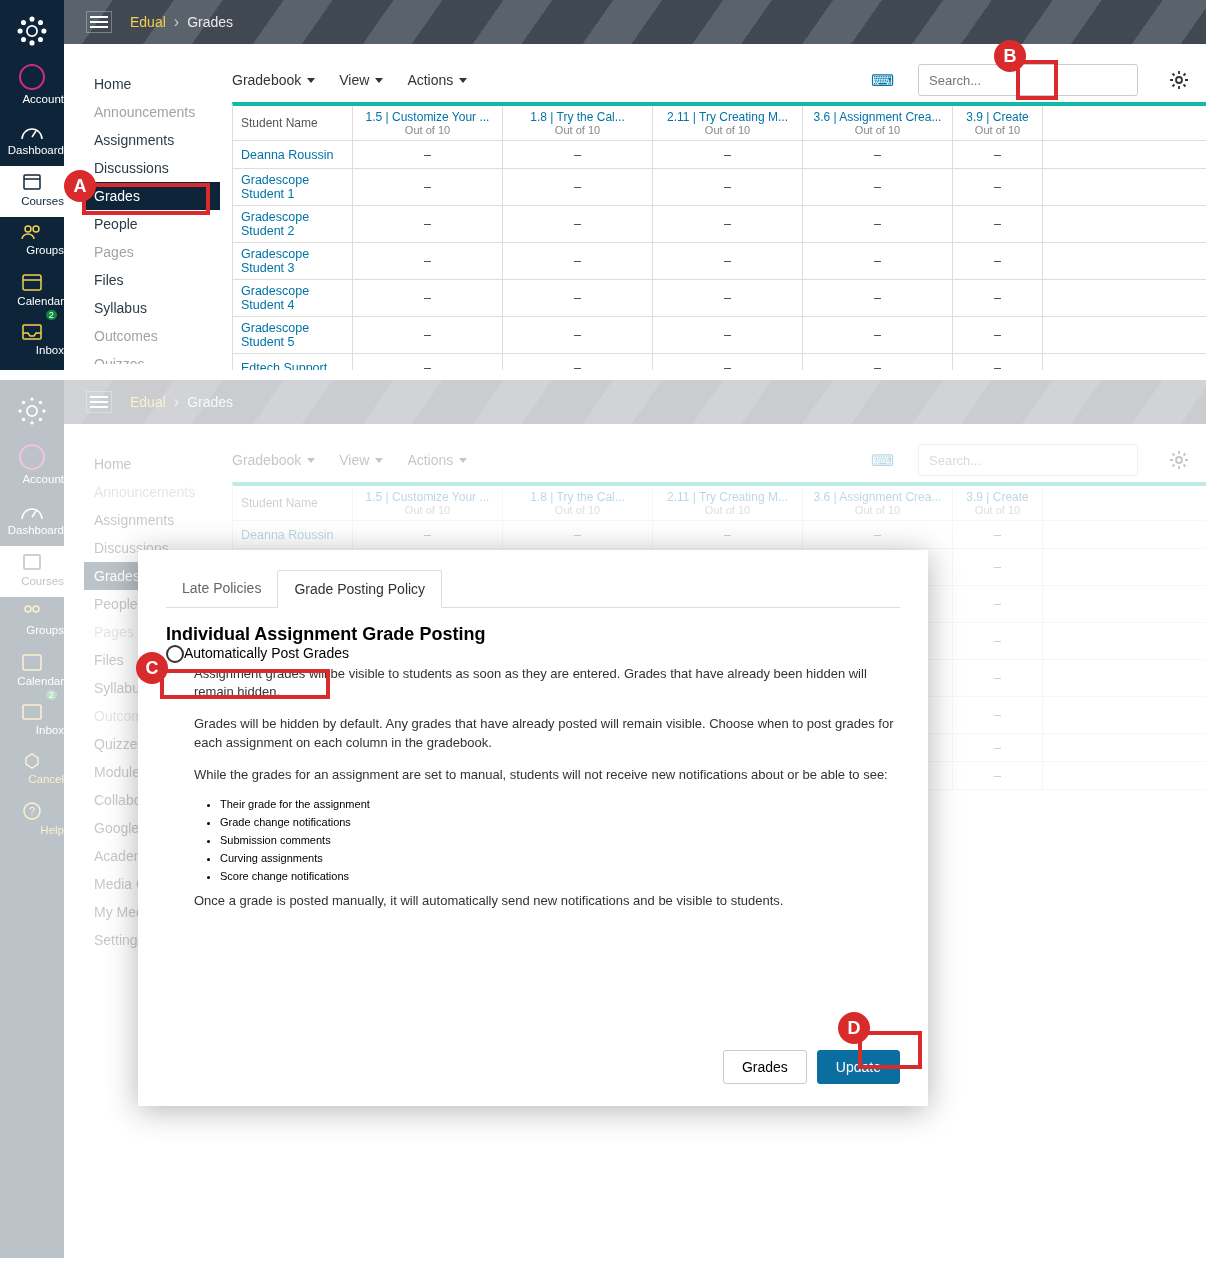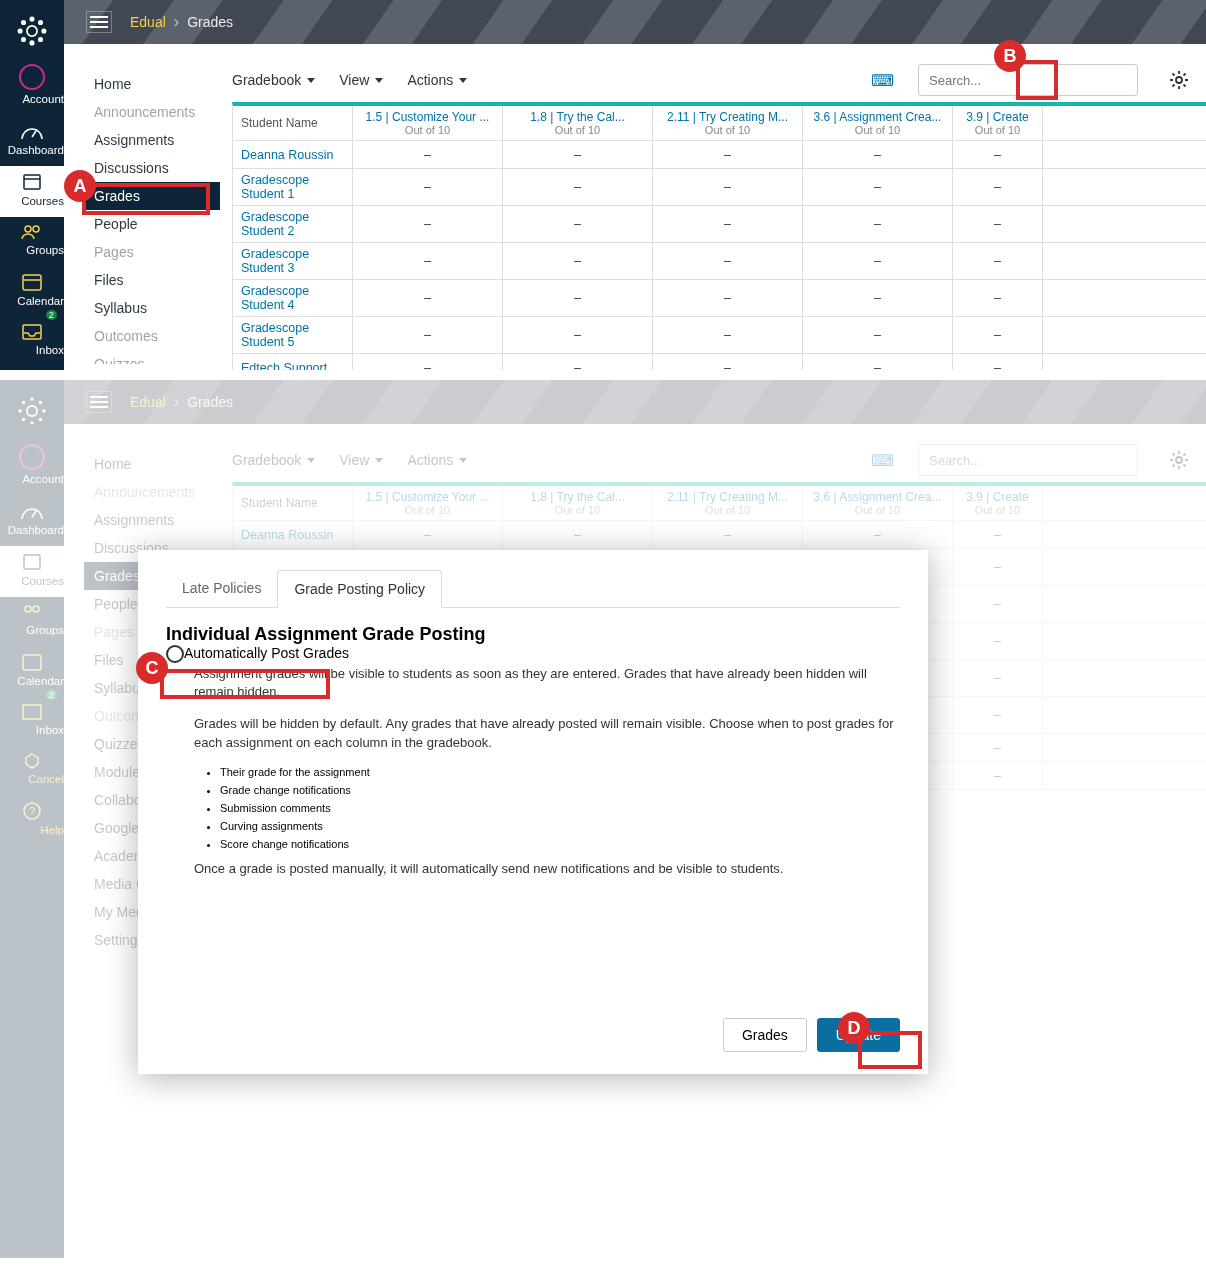--- a/index.html
+++ b/index.html
@@ -476,20 +476,21 @@
     <h4>Individual Assignment Grade Posting</h4>
 
     <div class="radio-row">
       <div class="radio"></div>
       <span class="radio-label">Automatically Post Grades</span>
     </div>
     <p class="desc">Assignment grades will be visible to students as soon as they are entered. Grades that have already been hidden will remain hidden.</p>
 
     <p class="desc">Grades will be hidden by default. Any grades that have already posted will remain visible. Choose when to post grades for each assignment on each column in the gradebook.</p>
 
+    <p class="desc" style="margin-left:28px;">While the grades for an assignment are set to manual, students will not receive new notifications about or be able to see:</p>
     <ul>
       <li>Their grade for the assignment</li>
       <li>Grade change notifications</li>
       <li>Submission comments</li>
       <li>Curving assignments</li>
       <li>Score change notifications</li>
     </ul>
     <p class="desc" style="margin-left:28px;">Once a grade is posted manually, it will automatically send new notifications and be visible to students.</p>
 
     <div class="modal-foot">

